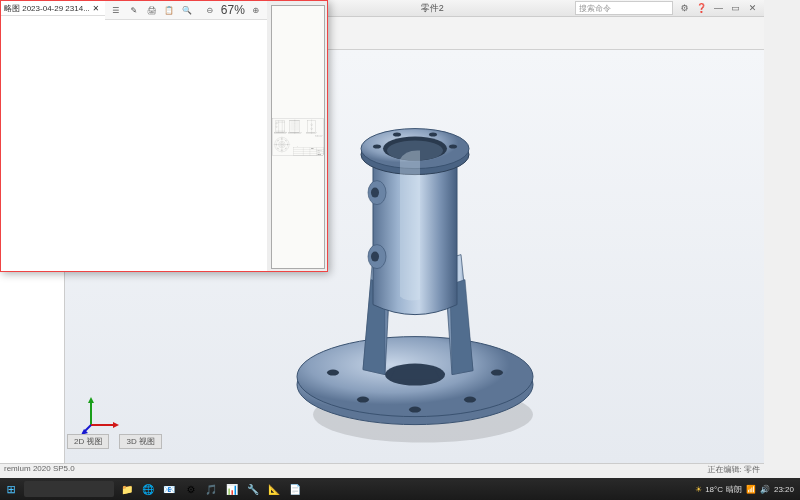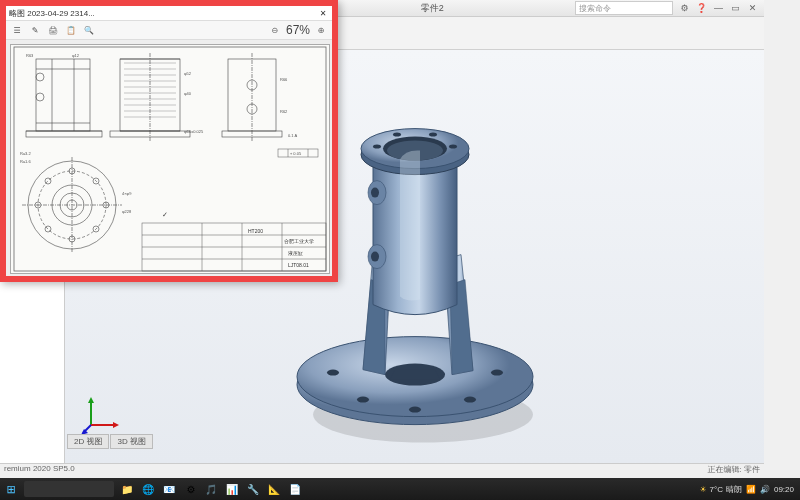--- a/index.html
+++ b/index.html
@@ -15,24 +15,24 @@
 .tb-btn{width:28px;height:26px;border:1px solid #ddd;border-radius:2px;background:#fafafa;display:flex;align-items:center;justify-content:center;font-size:8px;color:#555;flex-direction:column}
 .tb-btn.big{width:38px}
 .sw-body{flex:1;display:flex;position:relative;overflow:hidden}
 .sw-feature-tree{width:60px;background:#fff;border-right:1px solid #ccc;font-size:8px;color:#444;padding:2px}
 .ft-item{padding:1px 2px;white-space:nowrap;overflow:hidden}
 .sw-viewport{flex:1;position:relative;background:linear-gradient(#f4f6f9 0%,#e6eaf0 100%)}
 .ht-bar{position:absolute;top:2px;left:50px;height:16px;display:flex;gap:2px;align-items:center;background:rgba(245,245,245,.9);border:1px solid #ccc;border-radius:3px;padding:1px 3px}
 .ht-ico{width:13px;height:13px;font-size:9px;color:#555;display:flex;align-items:center;justify-content:center}
 .triad{position:absolute;left:16px;bottom:28px;width:40px;height:40px}
 .sw-status{height:14px;background:#f0f0f0;border-top:1px solid #ccc;font-size:8px;color:#666;display:flex;align-items:flex-start;padding:0 4px;justify-content:space-between}
-.sw-tabs{position:absolute;left:2px;bottom:14px;display:flex;font-size:8px;gap:1px}
+.sw-tabs{position:absolute;left:2px;bottom:14px;display:flex;font-size:8px;gap:10px}
 .sw-tab{background:#e5e5e5;border:1px solid #bbb;padding:1px 6px;color:#555}
 
-.pdf-win{position:absolute;left:0;top:0;width:326px;height:270px;background:#fff;border:6px solid #ef4444;box-shadow:2px 2px 8px rgba(0,0,0,.3);display:flex;flex-direction:column}
+.pdf-win{position:absolute;left:0;top:0;width:326px;height:270px;background:#fff;border:1px solid #ef4444;box-shadow:2px 2px 8px rgba(0,0,0,.3);display:flex;flex-direction:row}
 .pdf-title{height:14px;background:#fff;display:flex;align-items:center;font-size:8px;color:#333;padding:0 3px;border-bottom:1px solid #ddd}
 .pdf-title-text{flex:1;white-space:nowrap;overflow:hidden}
 .pdf-close{width:12px;text-align:center;cursor:default}
 .pdf-tools{height:18px;background:#f7f7f7;border-bottom:1px solid #ddd;display:flex;align-items:center;gap:4px;padding:0 4px;font-size:8px;color:#555}
 .pdf-tool{width:14px;height:14px;display:flex;align-items:center;justify-content:center}
 .pdf-zoom{font-size:12px;color:#444}
 .pdf-page{flex:1;background:#eee;padding:4px;overflow:hidden}
 .drawing{width:100%;height:100%;background:#fafaf8;border:1px solid #aaa;position:relative}
 
 .taskbar{position:absolute;left:0;bottom:0;width:800px;height:22px;background:linear-gradient(#2a2a2a,#1a1a1a);display:flex;align-items:center}
@@ -329,22 +329,22 @@
       <div class="tb-app">⚙</div>
       <div class="tb-app">🎵</div>
       <div class="tb-app">📊</div>
       <div class="tb-app">🔧</div>
       <div class="tb-app">📐</div>
       <div class="tb-app">📄</div>
     </div>
     <div class="tb-tray">
       <div class="weather">
         <span style="color:#f5c542">☀</span>
-        <span>7°C</span>
+        <span>18°C</span>
         <span>晴朗</span>
       </div>
       <span>📶</span>
       <span>🔊</span>
-      <span>09:20</span>
+      <span>23:20</span>
     </div>
   </div>
 
 </div>
 
 </body></html>

